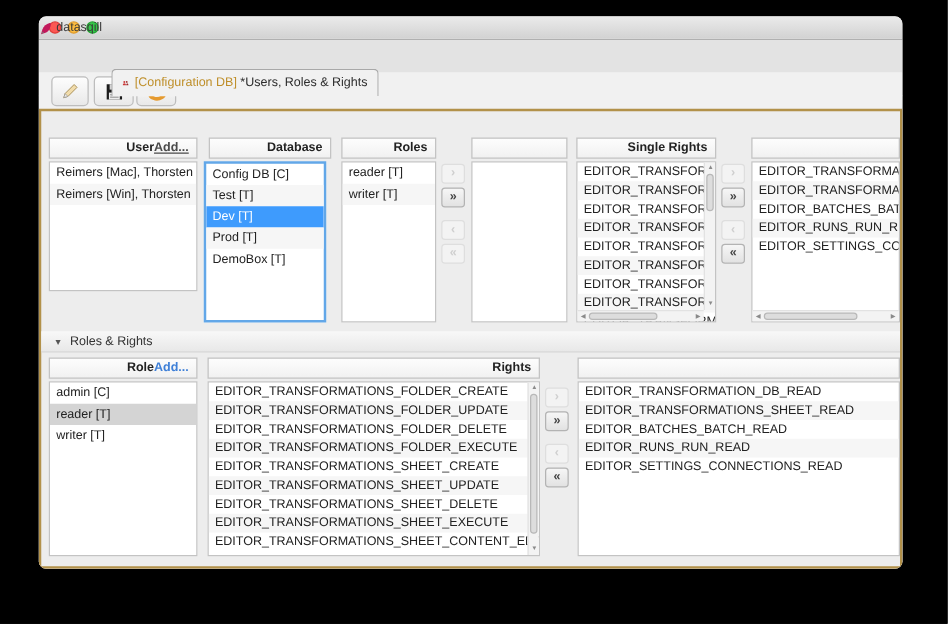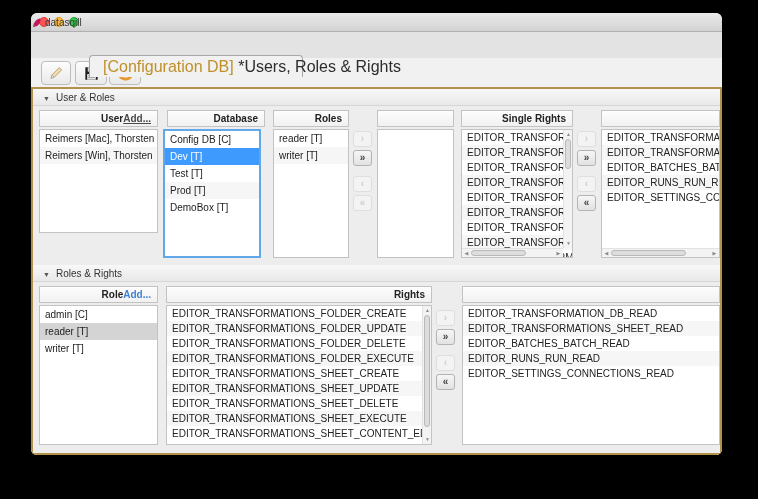--- a/index.html
+++ b/index.html
@@ -21,21 +21,21 @@
   .light.green { left:38px; background:#34c748; border:.5px solid #24a334; }
   .wtitle { position:absolute; left:0; right:0; top:0; height:19px; display:flex;
     align-items:center; gap:4px; font-size:10px; color:#3a3a3a; }
 
   
   .tabbar { position:absolute; left:0; top:19px; width:691px; height:26px; background:#e3e3e3; }
   .tabline { position:absolute; left:0; top:44px; width:691px; height:1px; background:#b2b2b2; }
   .tab { position:absolute; left:58px; top:23px; width:214px; height:22px; z-index:2;
     background:#f1f1f1; border:1px solid #a8a8a8; border-bottom:none;
     border-radius:4px 4px 0 0; display:flex; align-items:center; gap:5px; padding:0 8px;
-    font-size:16px; white-space:nowrap; }
+    font-size:10px; white-space:nowrap; }
   .tab .gold { color:#bf8f2a; }
   .tab .dark { color:#2d2d2d; }
 
   
   .toolbar { position:absolute; left:0; top:45px; width:691px; height:29px; background:#f1f1f1; }
   .tbtn { position:absolute; top:3px; height:24px; border:1px solid #bdbdbd; border-radius:4px;
     background:linear-gradient(#fdfdfd,#e9e9e9); display:flex; align-items:center; justify-content:center; }
 
   
   .frame { position:absolute; left:0; top:74px; width:691px; height:368px;
@@ -132,41 +132,37 @@
       <div class="tbtn" style="left:78px;width:32px;">
         <svg width="20" height="16" viewBox="0 0 20 16">
           <path d="M5.5 5.5 A6.3 5.3 0 1 1 5 11.5" fill="none" stroke="#e59a2f" stroke-width="3"></path>
           <polygon points="8,1 1,5.8 8.5,9.5" fill="#e59a2f"></polygon>
         </svg>
       </div>
     </div>
 
     <div class="frame">
 
-      <div class="sec-header" style="top:0;">
-        <span class="sec-caret"></span>
-        <span>User &amp; Roles</span>
-      </div>
 
       <div class="col-header" style="left:6px;top:21px;width:119px;">
         <span>User</span>
         <span class="add-link add-gray">Add...</span>
       </div>
       <div class="lbox rows17" style="left:6px;top:40px;width:119px;height:104px;">
           <div class="lrow">Reimers [Mac], Thorsten</div>
           <div class="lrow">Reimers [Win], Thorsten</div>
         </div>
 
       <div class="col-header" style="left:134px;top:21px;width:98px;">
         <span>Database</span>
       </div>
       <div class="lbox focus" style="left:130px;top:40px;width:98px;height:129px;">
           <div class="lrow">Config DB [C]</div>
+          <div class="lrow">Test [T]</div>
           <div class="lrow sel-blue">Dev [T]</div>
-          <div class="lrow">Test [T]</div>
           <div class="lrow">Prod [T]</div>
           <div class="lrow">DemoBox [T]</div>
         </div>
 
       <div class="col-header" style="left:240px;top:21px;width:76px;">
         <span>Roles</span>
       </div>
       <div class="lbox" style="left:240px;top:40px;width:76px;height:129px;">
           <div class="lrow">reader [T]</div>
           <div class="lrow">writer [T]</div>

